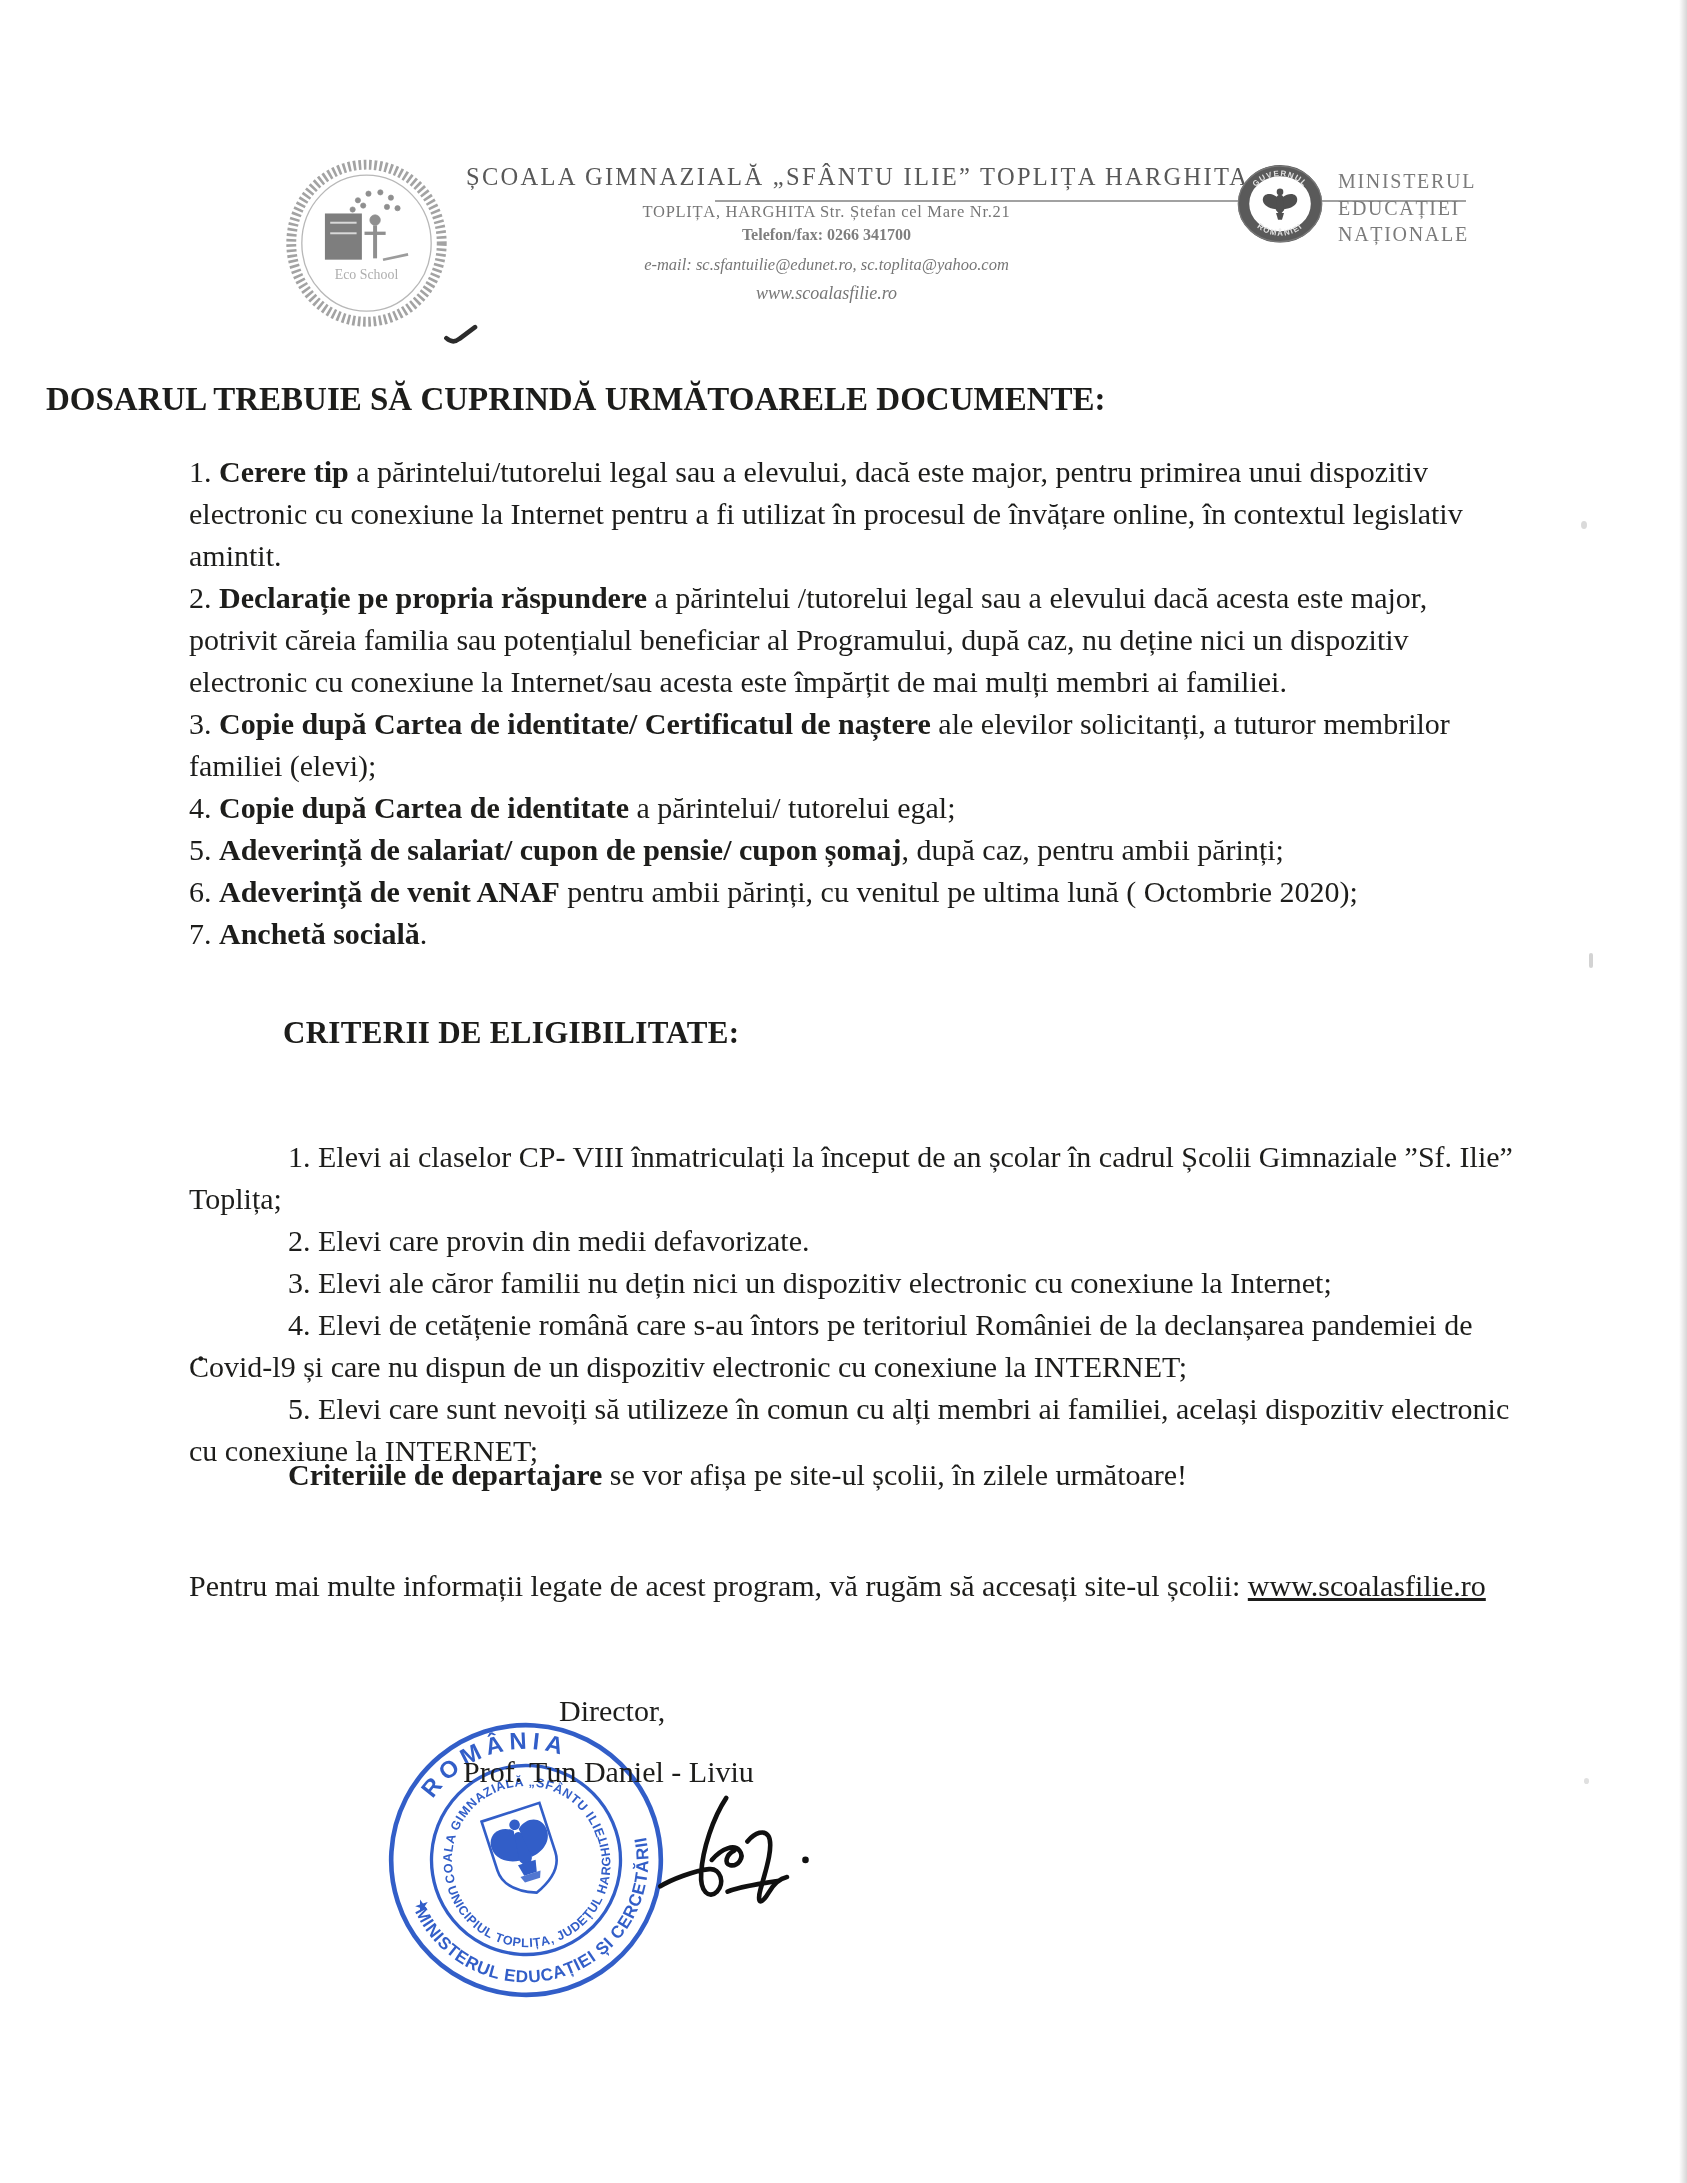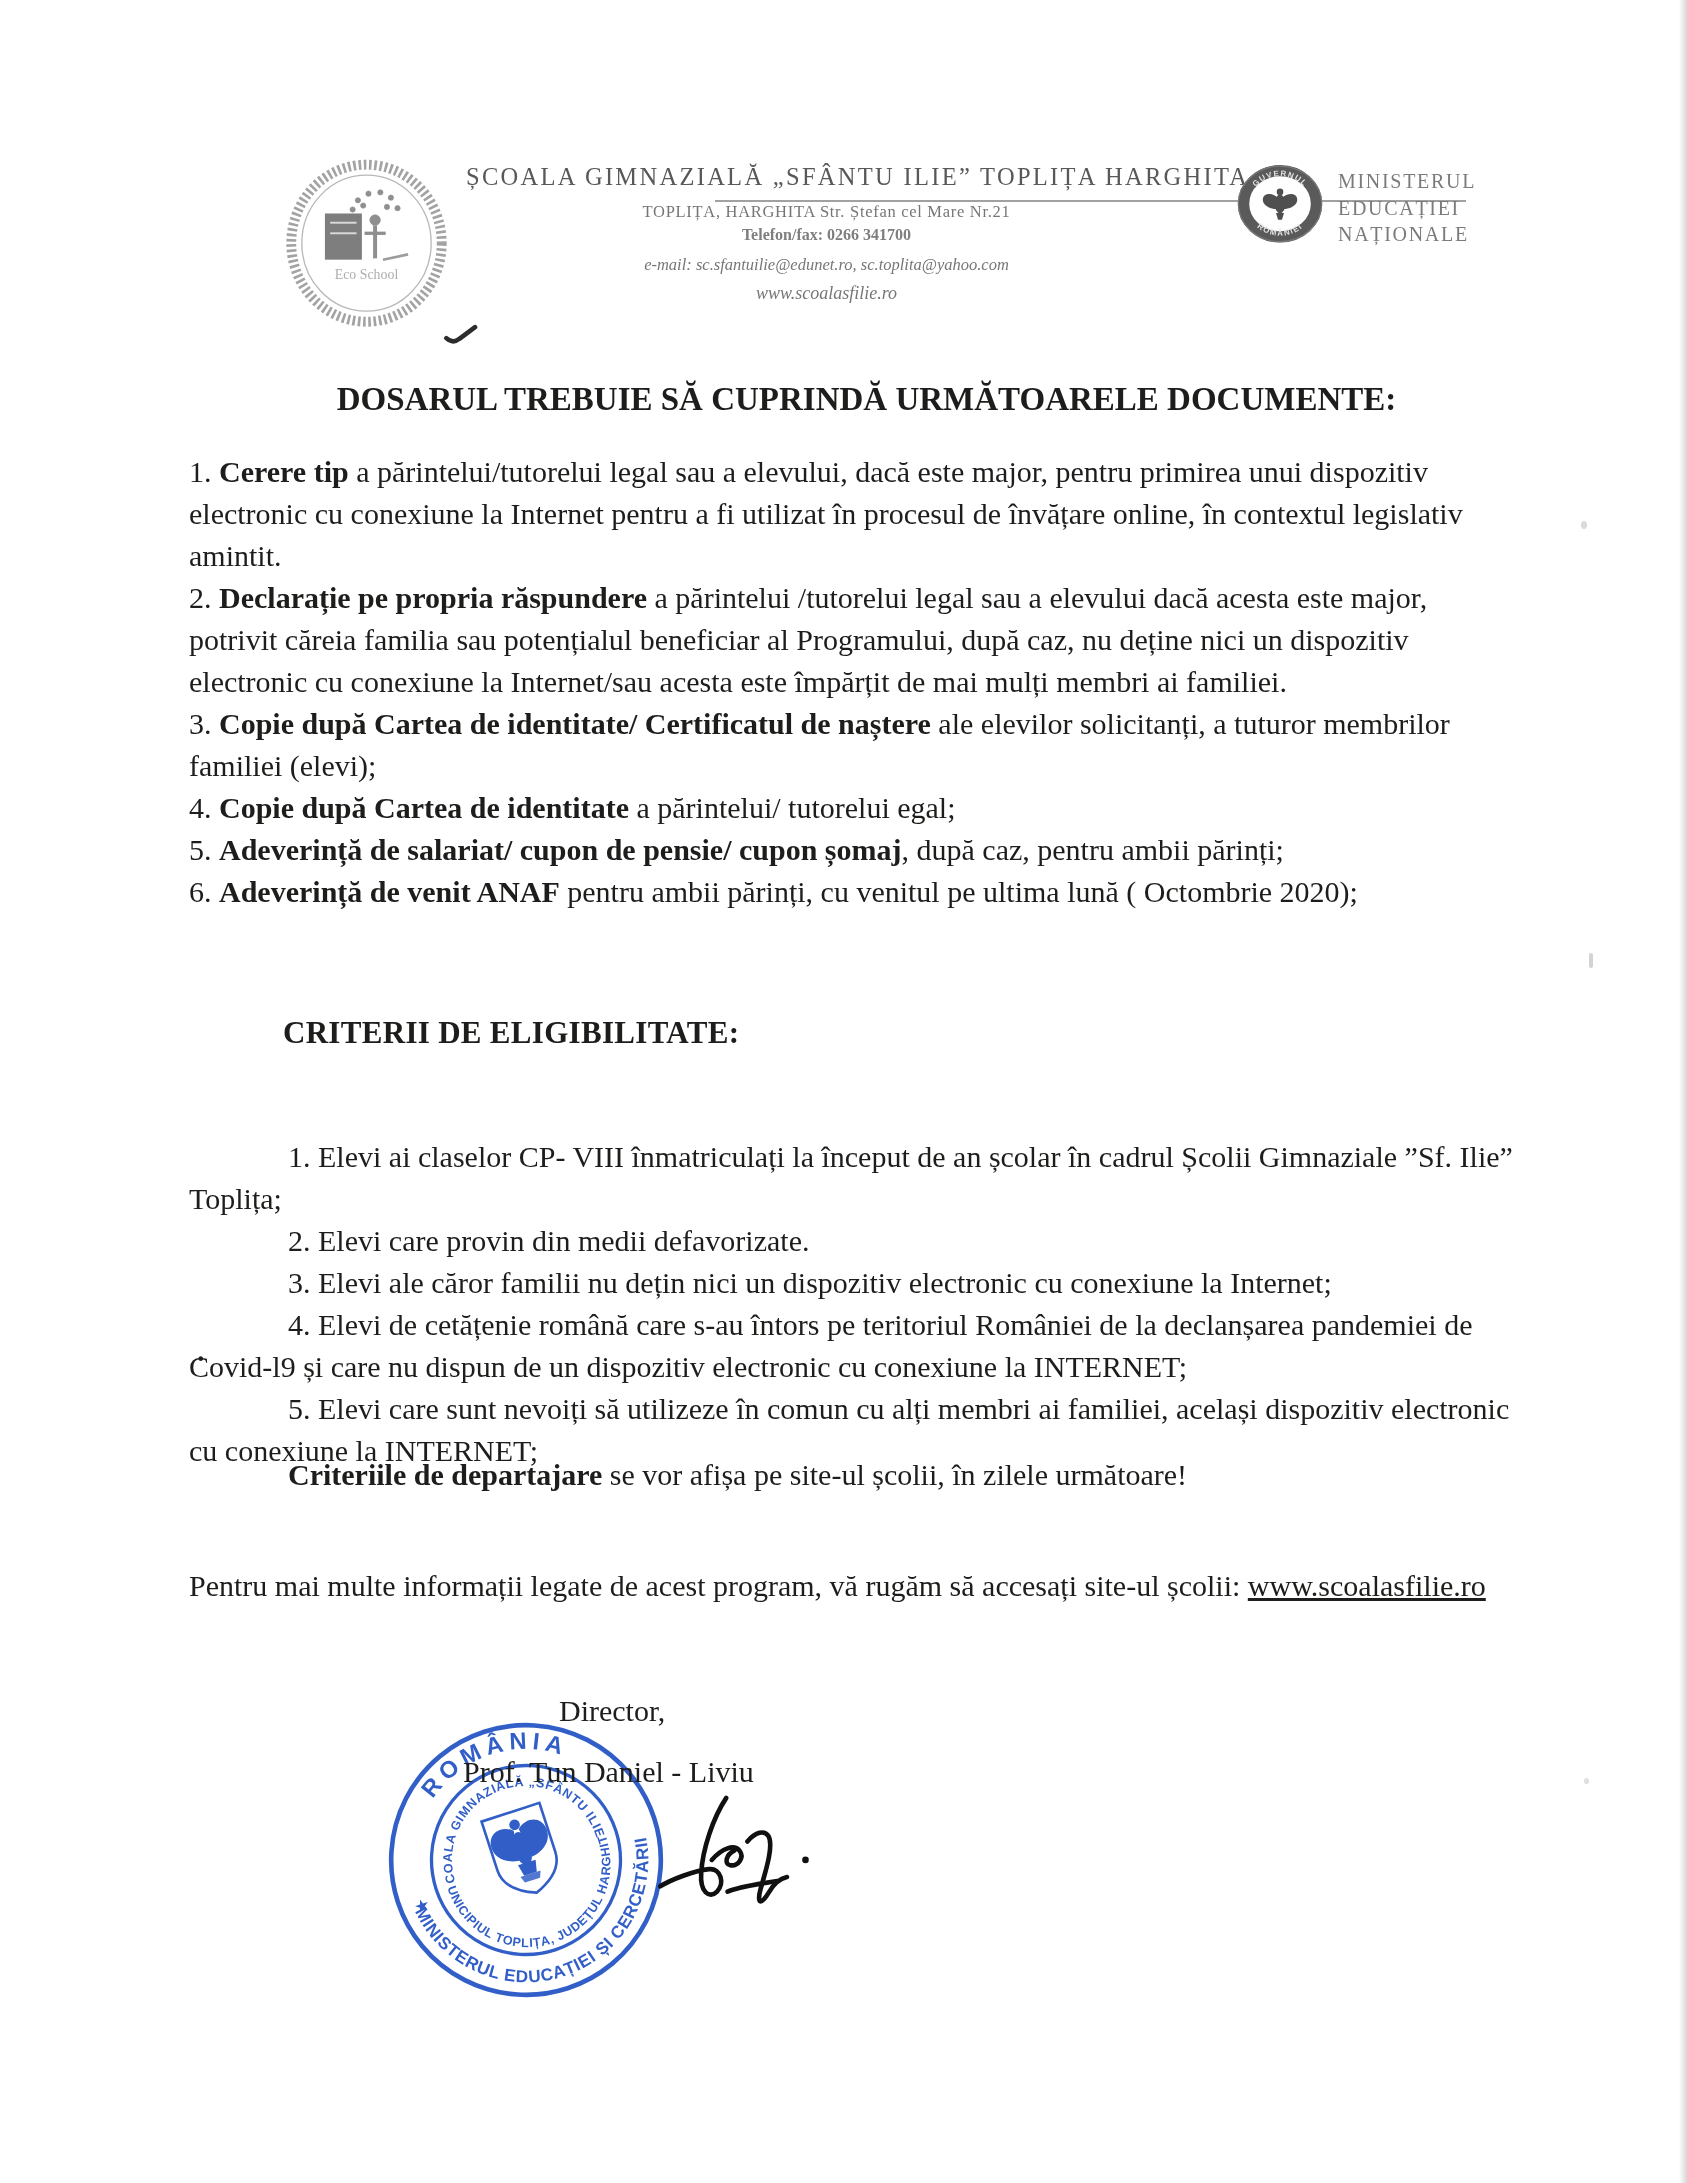--- a/index.html
+++ b/index.html
@@ -22,21 +22,21 @@
   .addr .a1{font-size:16.5px;letter-spacing:0.7px;font-weight:normal;opacity:.85;}
   .addr .a2{font-size:16px;margin-top:4px;font-weight:bold;opacity:.8;}
   .addr .a3{font-size:16.5px;margin-top:11px;font-style:italic;opacity:.85;}
   .addr .a4{font-size:18px;margin-top:8px;font-style:italic;opacity:.85;}
   .ministry{
     left:1338px;top:168px;color:#7b7b7b;font-size:20px;letter-spacing:1.7px;line-height:26.5px;
     white-space:nowrap;
   }
   
   .title{
-    left:46px;top:381px;width:1641px;text-align:center;font-size:33px;font-weight:bold;
+    left:46px;top:381px;width:1641px;text-align:left;font-size:33px;font-weight:bold;
   }
   .doc-list{left:189px;top:451px;width:1331px;font-size:30px;line-height:42px;}
   .doc-list p{margin:0;}
   .elig-heading{left:283px;top:1015px;font-size:31px;font-weight:bold;letter-spacing:0.3px;}
   .elig-list{left:189px;top:1136px;width:1331px;font-size:30px;line-height:42px;}
   .elig-list p{margin:0;text-indent:99px;}
   .stray-dot{left:197px;top:1334px;font-size:30px;font-weight:bold;}
   .tiebreak{left:189px;top:1454px;width:1331px;font-size:30px;line-height:42px;text-indent:99px;}
   .info{left:189px;top:1565px;width:1422px;font-size:30px;line-height:42px;}
   .info a{color:#1d1d1b;text-decoration:underline;}
@@ -123,20 +123,21 @@
 
   <div class="abs title">DOSARUL TREBUIE SĂ CUPRINDĂ URMĂTOARELE DOCUMENTE:</div>
 
   <div class="abs doc-list">
     <p><span>1. </span><b>Cerere tip</b><span> a părintelui/tutorelui legal sau a elevului, dacă este major, pentru primirea unui dispozitiv electronic cu conexiune la Internet pentru a fi utilizat în procesul de învățare online, în contextul legislativ amintit.</span></p>
     <p><span>2. </span><b>Declarație pe propria răspundere</b><span> a părintelui /tutorelui legal sau a elevului dacă acesta este major, potrivit căreia familia sau potențialul beneficiar al Programului, după caz, nu deține nici un dispozitiv electronic cu conexiune la Internet/sau acesta este împărțit de mai mulți membri ai familiei.</span></p>
     <p><span>3. </span><b>Copie după Cartea de identitate/ Certificatul de naștere</b><span> ale elevilor solicitanți, a tuturor membrilor familiei (elevi);</span></p>
     <p><span>4. </span><b>Copie după Cartea de identitate</b><span> a părintelui/ tutorelui egal;</span></p>
     <p><span>5. </span><b>Adeverință de salariat/ cupon de pensie/ cupon șomaj</b><span>,  după  caz, pentru ambii părinți;</span></p>
     <p><span>6. </span><b>Adeverință de venit ANAF</b><span> pentru ambii părinți, cu venitul pe ultima lună ( Octombrie 2020);</span></p>
+    <p><span>7. </span><b>Anchetă socială</b><span>.</span></p>
   </div>
 
   <div class="abs elig-heading">CRITERII DE ELIGIBILITATE:</div>
 
   <div class="abs elig-list">
     <p>1. Elevi ai claselor CP- VIII  înmatriculați la început de an școlar în cadrul Școlii Gimnaziale ”Sf. Ilie” Toplița;</p>
     <p>2. Elevi care  provin din medii defavorizate.</p>
     <p>3. Elevi ale căror familii nu dețin nici un dispozitiv electronic cu conexiune la Internet;</p>
     <p>4. Elevi de cetățenie română care s-au întors pe teritoriul României de la declanșarea pandemiei de Covid-l9 și care nu dispun de un dispozitiv electronic cu conexiune la INTERNET;</p>
     <p>5. Elevi care sunt nevoiți să utilizeze în comun cu alți membri ai familiei, același dispozitiv electronic cu conexiune la INTERNET;</p>

